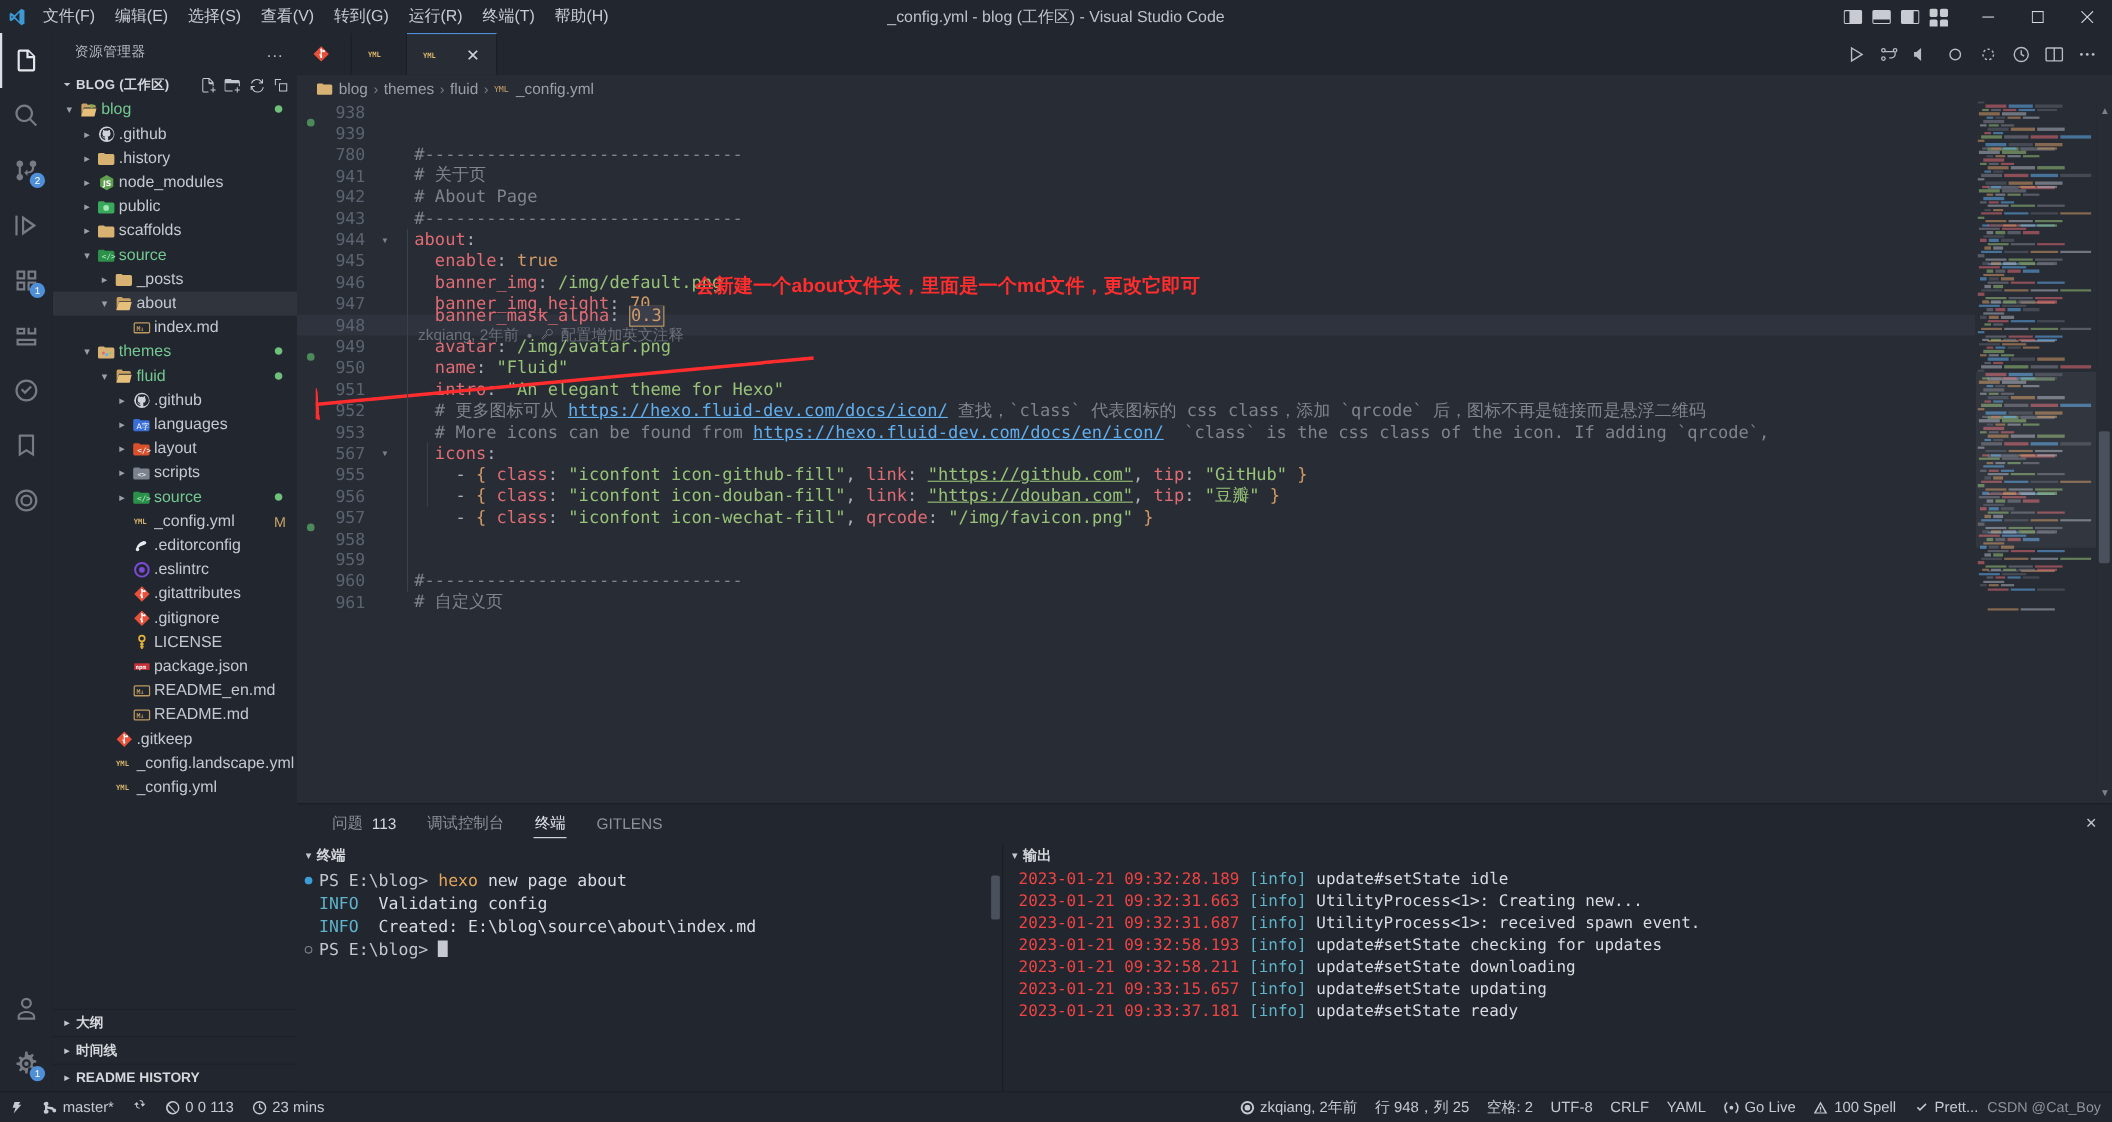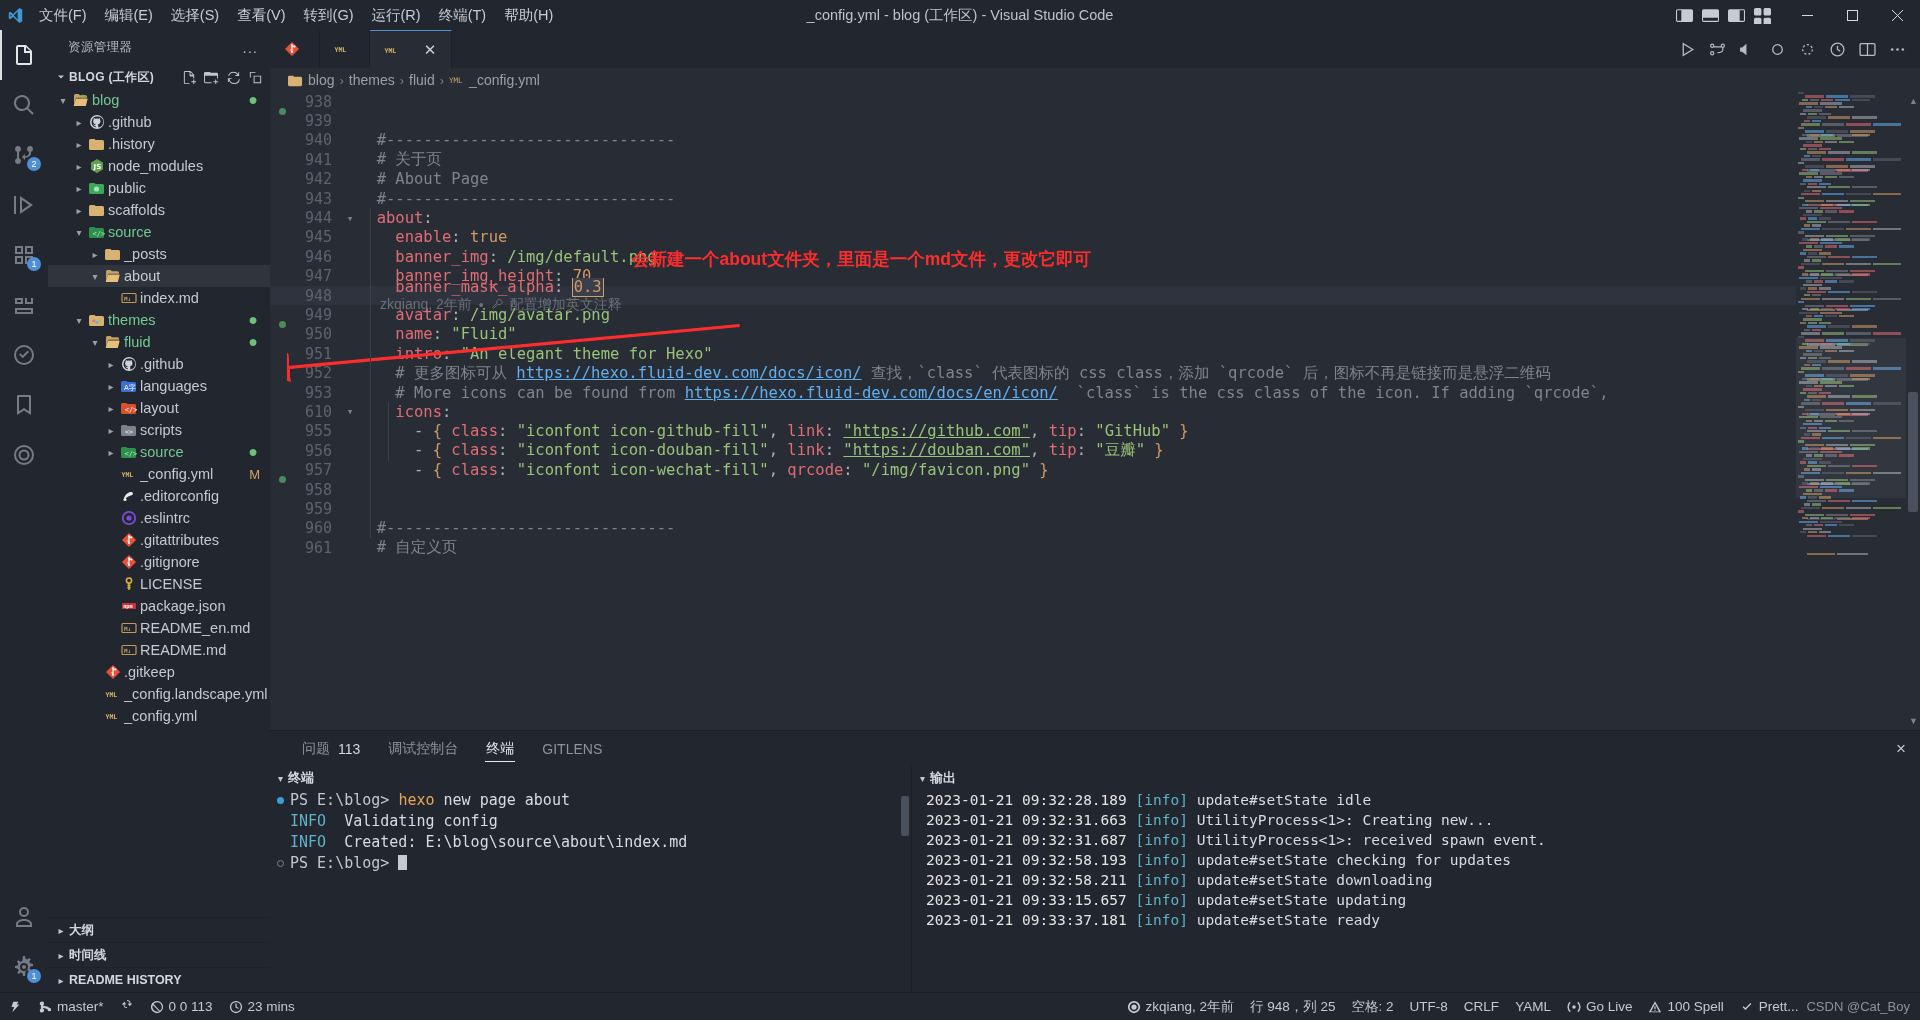--- a/index.html
+++ b/index.html
@@ -193,21 +193,21 @@
   .tdot.hollow { background:transparent; border:1px solid #7b828d; }
   .tc-ps { color:#c3c7cd; }
   .tc-cmd { color:#e5a55b;margin-top:28px; }
   .tc-info { color:#5fb3c9; }
   .tc-white { color:#d8dbe0; }
   .cursor-blk { display:inline-block; width:9px; height:15px; background:#c6cad0; vertical-align:-2px; }
   .outline {
     font-family:"DejaVu Sans Mono","Liberation Mono",monospace; font-size:14.5px;
     line-height:20px; white-space:pre; padding-left:14px; color:#b6bac1;
   }
-  .oc-time { color:#e5e5e5; }
+  .oc-time { color:#ef4444; }
   .oc-info { color:#5fb3c9; }
   .oc-msg { color:#d8dbe0; }
   #panel-close { color:#c3c7cd; font-size:17px; }
   .pscroll { position:absolute; right:0; top:0; bottom:0; width:12px; }
   .pscroll .thumb { position:absolute; left:2px; right:2px; background:#4a505c; border-radius:2px; }
 
   
   #statusbar {
     height:28px; background:#22262e; display:flex; align-items:center;
     font-size:13.5px; color:#c5c9d0; border-top:1px solid #1b1e24;
@@ -807,37 +807,37 @@
           </span>
         <span>_config.yml</span>
       </span>
     </div>
 
     <div id="editor-wrap">
       <div id="code-area">
         <div id="lines-host">
             <div class="codeline cl-line"><div class="gutter-dec"><span class="gdot"></span></div><div class="ln">938</div><div class="fold"></div><div class="codetext">&nbsp;&nbsp;</div></div>
             <div class="codeline cl-line"><div class="gutter-dec"></div><div class="ln">939</div><div class="fold"></div><div class="codetext">&nbsp;&nbsp;</div></div>
-            <div class="codeline cl-line"><div class="gutter-dec"></div><div class="ln">940</div><div class="fold"></div><div class="codetext">&nbsp;&nbsp;<span class="t-cmt">#-------------------------------</span></div></div>
+            <div class="codeline cl-line"><div class="gutter-dec"></div><div class="ln">780</div><div class="fold"></div><div class="codetext">&nbsp;&nbsp;<span class="t-cmt">#-------------------------------</span></div></div>
             <div class="codeline cl-line"><div class="gutter-dec"></div><div class="ln">941</div><div class="fold"></div><div class="codetext">&nbsp;&nbsp;<span class="t-cmt"># 关于页</span></div></div>
             <div class="codeline cl-line"><div class="gutter-dec"></div><div class="ln">942</div><div class="fold"></div><div class="codetext">&nbsp;&nbsp;<span class="t-cmt"># About Page</span></div></div>
             <div class="codeline cl-line"><div class="gutter-dec"></div><div class="ln">943</div><div class="fold"></div><div class="codetext">&nbsp;&nbsp;<span class="t-cmt">#-------------------------------</span></div></div>
             <div class="codeline cl-line"><div class="gutter-dec"></div><div class="ln">944</div><div class="fold">▾</div><div class="codetext">&nbsp;&nbsp;<span class="t-key">about</span><span class="t-pun">:</span></div></div>
             <div class="codeline cl-line"><div class="gutter-dec"></div><div class="ln">945</div><div class="fold"></div><div class="codetext">&nbsp;&nbsp;&nbsp;&nbsp;<span class="t-key">enable</span><span class="t-pun">: </span><span class="t-num">true</span></div></div>
             <div class="codeline cl-line"><div class="gutter-dec"></div><div class="ln">946</div><div class="fold"></div><div class="codetext">&nbsp;&nbsp;&nbsp;&nbsp;<span class="t-key">banner_img</span><span class="t-pun">: </span><span class="t-str">/img/default.png</span></div></div>
             <div class="codeline cl-line"><div class="gutter-dec"></div><div class="ln">947</div><div class="fold"></div><div class="codetext">&nbsp;&nbsp;&nbsp;&nbsp;<span class="t-key">banner_img_height</span><span class="t-pun">: </span><span class="t-num">70</span></div></div>
             <div class="codeline cl-line current"><div class="gutter-dec"></div><div class="ln">948</div><div class="fold"></div><div class="codetext">&nbsp;&nbsp;&nbsp;&nbsp;<span class="t-key">banner_mask_alpha</span><span class="t-pun">: </span><span class="sel-box">0.3</span><span class="blame"><span>zkqiang, 2年前</span><span>•</span><span><svg viewBox="0 0 16 16" style="width:12px;height:12px;display:inline-block">
                       <path d="M11 2a3.5 3.5 0 0 0-3.2 4.9L2 12.7l1.3 1.3 5.8-5.8A3.5 3.5 0 1 0 11 2z" fill="none" stroke="#6b7079" stroke-width="1.2"></path>
                     </svg></span><span>配置增加英文注释</span></span></div></div>
             <div class="codeline cl-line"><div class="gutter-dec"><span class="gdot"></span></div><div class="ln">949</div><div class="fold"></div><div class="codetext">&nbsp;&nbsp;&nbsp;&nbsp;<span class="t-key">avatar</span><span class="t-pun">: </span><span class="t-str">/img/avatar.png</span></div></div>
             <div class="codeline cl-line"><div class="gutter-dec"></div><div class="ln">950</div><div class="fold"></div><div class="codetext">&nbsp;&nbsp;&nbsp;&nbsp;<span class="t-key">name</span><span class="t-pun">: </span><span class="t-str">"Fluid"</span></div></div>
             <div class="codeline cl-line"><div class="gutter-dec"></div><div class="ln">951</div><div class="fold"></div><div class="codetext">&nbsp;&nbsp;&nbsp;&nbsp;<span class="t-key">intro</span><span class="t-pun">: </span><span class="t-str">"An elegant theme for Hexo"</span></div></div>
             <div class="codeline cl-line"><div class="gutter-dec"></div><div class="ln">952</div><div class="fold"></div><div class="codetext">&nbsp;&nbsp;&nbsp;&nbsp;<span class="t-cmt"># 更多图标可从 </span><span class="t-cmtlink">https://hexo.fluid-dev.com/docs/icon/</span><span class="t-cmt"> 查找，`class` 代表图标的 css class，添加 `qrcode` 后，图标不再是链接而是悬浮二维码</span></div></div>
             <div class="codeline cl-line"><div class="gutter-dec"></div><div class="ln">953</div><div class="fold"></div><div class="codetext">&nbsp;&nbsp;&nbsp;&nbsp;<span class="t-cmt"># More icons can be found from </span><span class="t-cmtlink">https://hexo.fluid-dev.com/docs/en/icon/</span><span class="t-cmt">  `class` is the css class of the icon. If adding `qrcode`,</span></div></div>
-            <div class="codeline cl-line"><div class="gutter-dec"></div><div class="ln">610</div><div class="fold">▾</div><div class="codetext">&nbsp;&nbsp;&nbsp;&nbsp;<span class="t-key">icons</span><span class="t-pun">:</span></div></div>
+            <div class="codeline cl-line"><div class="gutter-dec"></div><div class="ln">567</div><div class="fold">▾</div><div class="codetext">&nbsp;&nbsp;&nbsp;&nbsp;<span class="t-key">icons</span><span class="t-pun">:</span></div></div>
             <div class="codeline cl-line"><div class="gutter-dec"></div><div class="ln">955</div><div class="fold"></div><div class="codetext">&nbsp;&nbsp;&nbsp;&nbsp;&nbsp;&nbsp;<span class="t-pun">- </span><span class="t-brace">{ </span><span class="t-key">class</span><span class="t-pun">: </span><span class="t-str">"iconfont icon-github-fill"</span><span class="t-pun">, </span><span class="t-key">link</span><span class="t-pun">: </span><span class="t-link">"https://github.com"</span><span class="t-pun">, </span><span class="t-key">tip</span><span class="t-pun">: </span><span class="t-str">"GitHub"</span><span class="t-brace"> }</span></div></div>
             <div class="codeline cl-line"><div class="gutter-dec"></div><div class="ln">956</div><div class="fold"></div><div class="codetext">&nbsp;&nbsp;&nbsp;&nbsp;&nbsp;&nbsp;<span class="t-pun">- </span><span class="t-brace">{ </span><span class="t-key">class</span><span class="t-pun">: </span><span class="t-str">"iconfont icon-douban-fill"</span><span class="t-pun">, </span><span class="t-key">link</span><span class="t-pun">: </span><span class="t-link">"https://douban.com"</span><span class="t-pun">, </span><span class="t-key">tip</span><span class="t-pun">: </span><span class="t-str">"豆瓣"</span><span class="t-brace"> }</span></div></div>
             <div class="codeline cl-line"><div class="gutter-dec"><span class="gdot"></span></div><div class="ln">957</div><div class="fold"></div><div class="codetext">&nbsp;&nbsp;&nbsp;&nbsp;&nbsp;&nbsp;<span class="t-pun">- </span><span class="t-brace">{ </span><span class="t-key">class</span><span class="t-pun">: </span><span class="t-str">"iconfont icon-wechat-fill"</span><span class="t-pun">, </span><span class="t-key">qrcode</span><span class="t-pun">: </span><span class="t-str">"/img/favicon.png"</span><span class="t-brace"> }</span></div></div>
             <div class="codeline cl-line"><div class="gutter-dec"></div><div class="ln">958</div><div class="fold"></div><div class="codetext">&nbsp;&nbsp;</div></div>
             <div class="codeline cl-line"><div class="gutter-dec"></div><div class="ln">959</div><div class="fold"></div><div class="codetext">&nbsp;&nbsp;</div></div>
             <div class="codeline cl-line"><div class="gutter-dec"></div><div class="ln">960</div><div class="fold"></div><div class="codetext">&nbsp;&nbsp;<span class="t-cmt">#-------------------------------</span></div></div>
             <div class="codeline cl-line"><div class="gutter-dec"></div><div class="ln">961</div><div class="fold"></div><div class="codetext">&nbsp;&nbsp;<span class="t-cmt"># 自定义页</span></div></div>
           </div>
         <div id="annotation">
           <svg width="100%" height="100%" viewBox="0 0 1180 470" preserveAspectRatio="none" style="position:absolute;inset:0">

